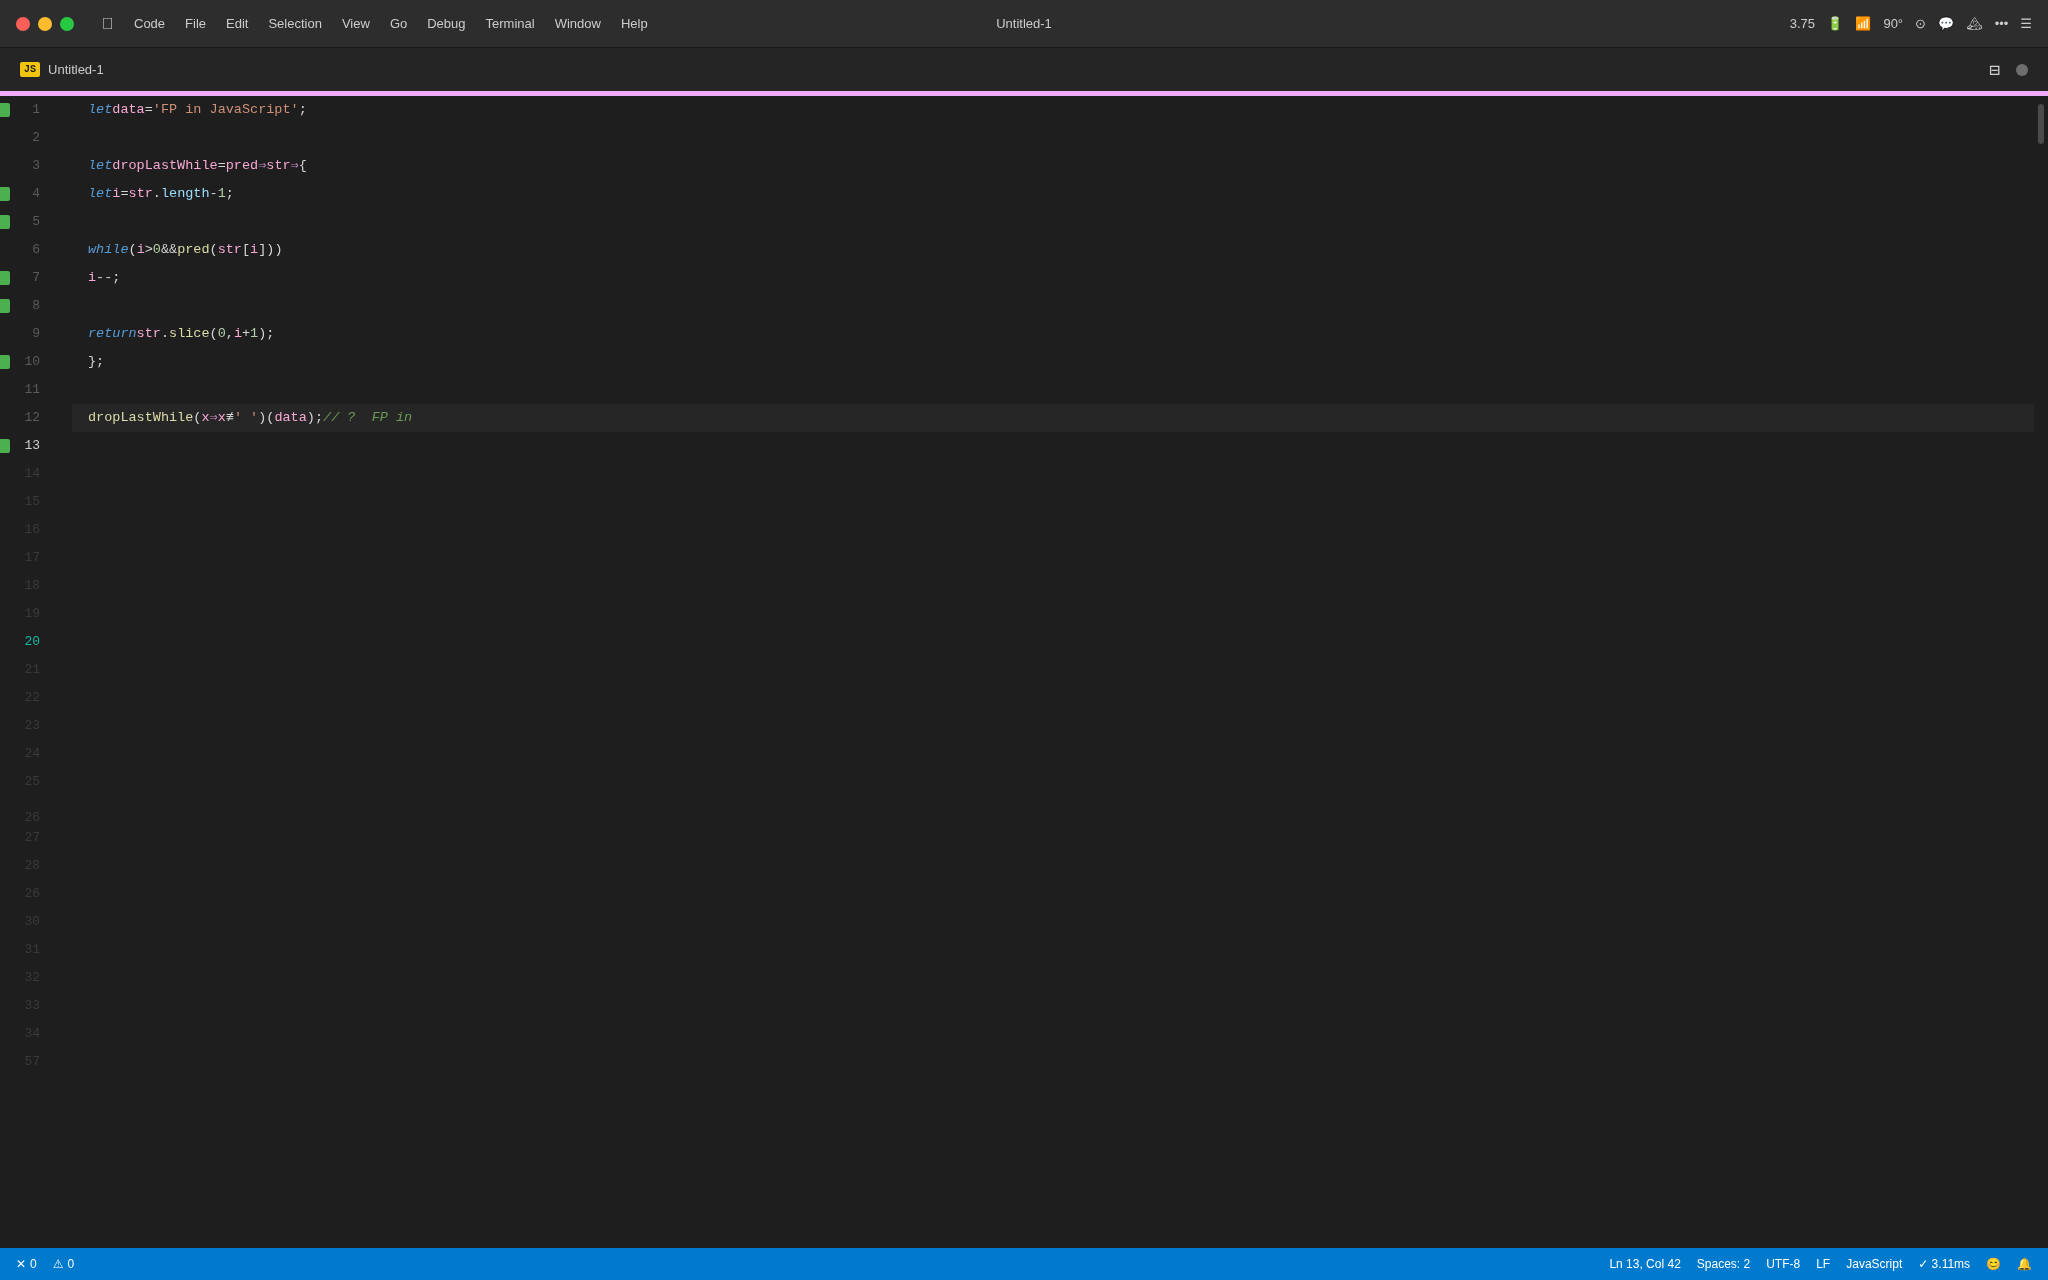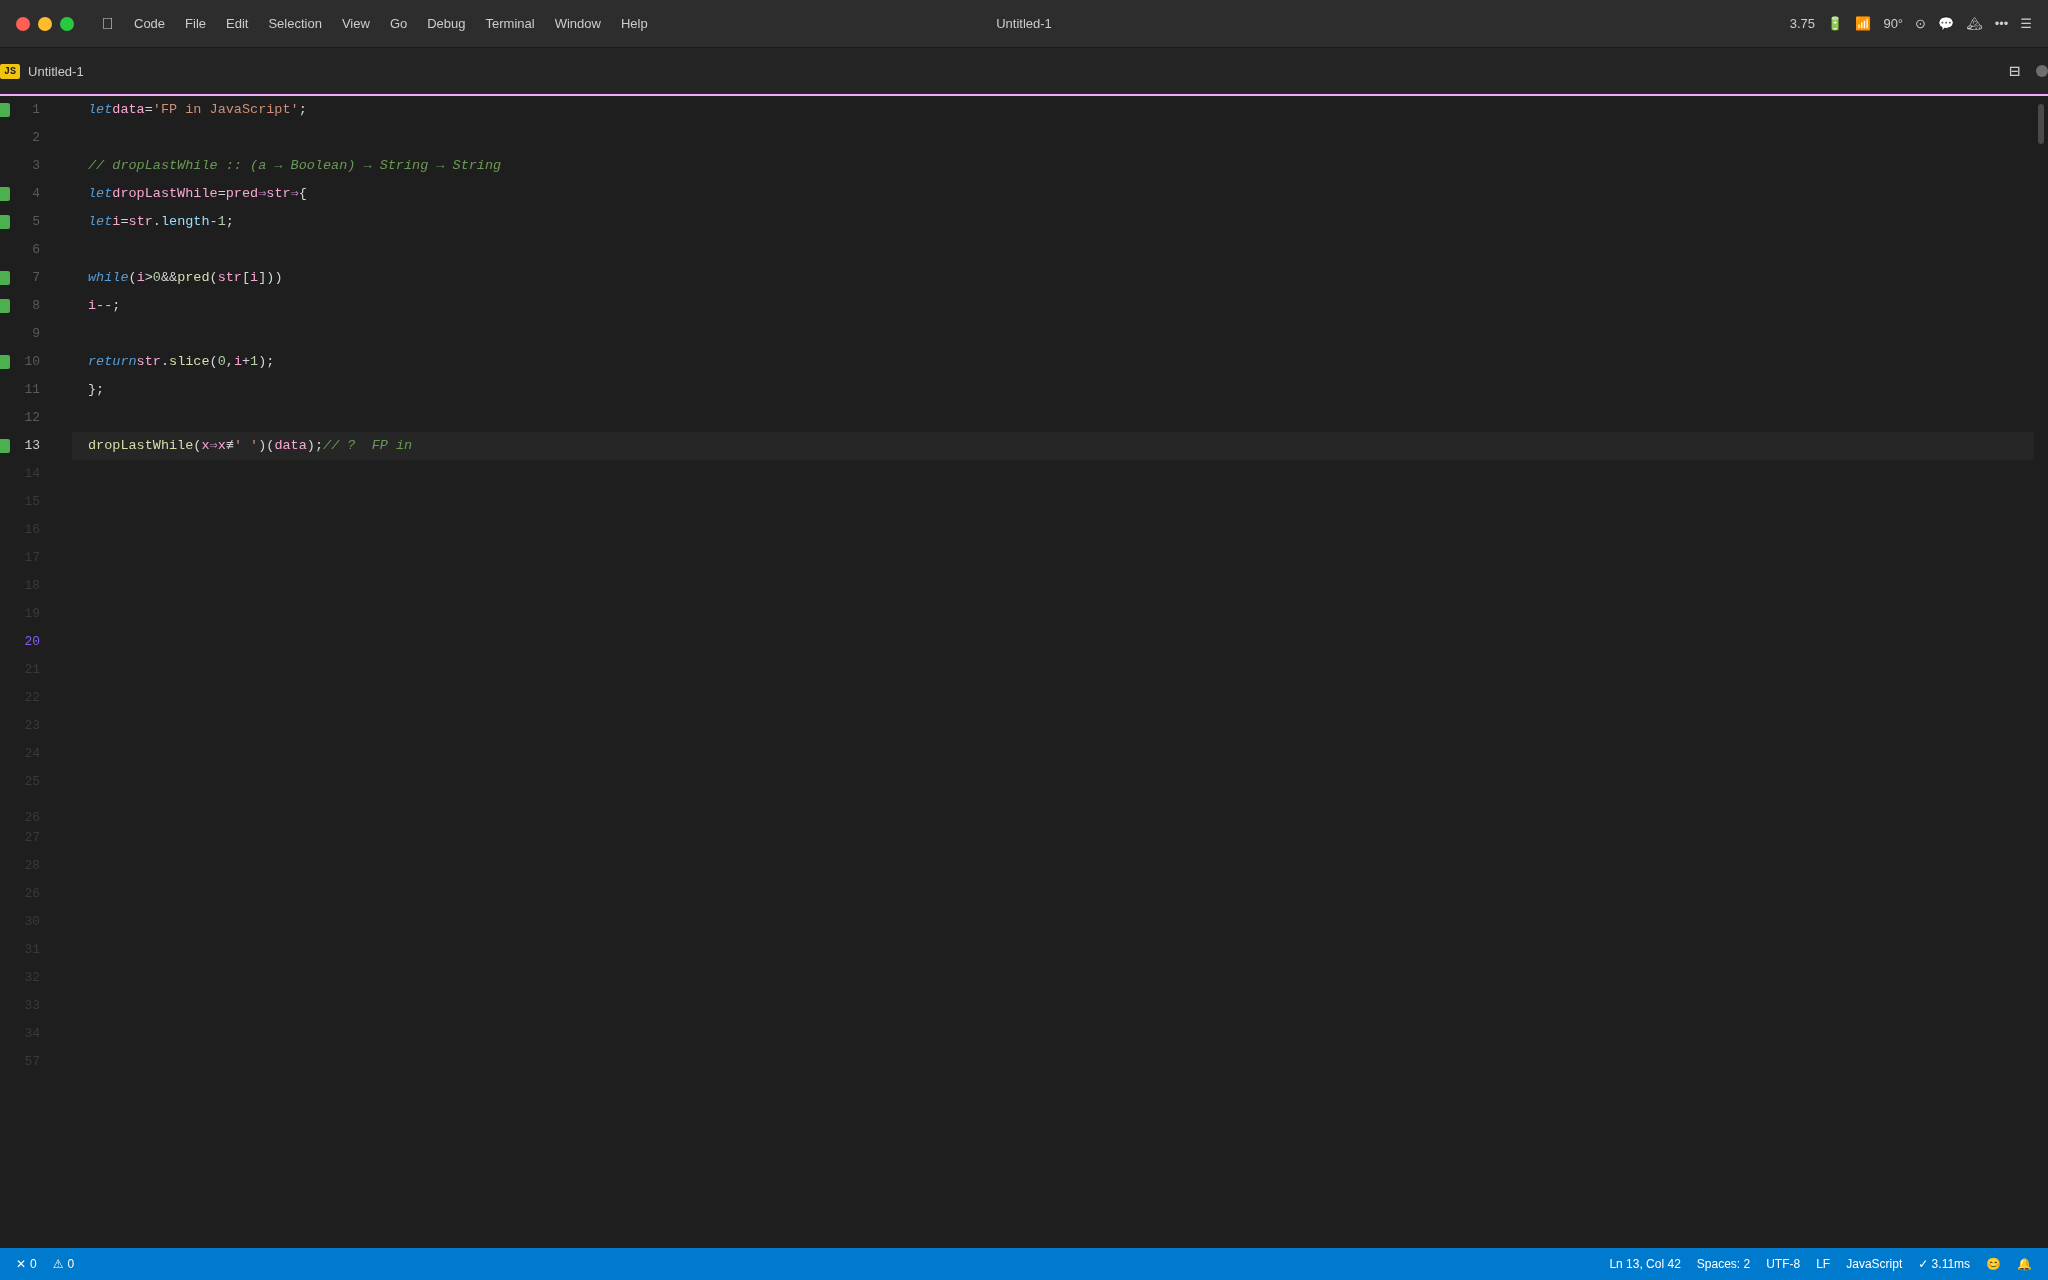--- a/index.html
+++ b/index.html
@@ -75,22 +75,22 @@
       font-size: 13px;
       font-family: -apple-system, BlinkMacSystemFont, sans-serif;
     }
 
     
     .editor-header {
       background: #252526;
       height: 48px;
       display: flex;
       align-items: center;
-      padding: 0 0;
-      border-bottom: 2px solid #f0abfc;
+      padding: 0 20px;
+      border-bottom: 5px solid #f0abfc;
       justify-content: space-between;
     }
     .tab-area {
       display: flex;
       align-items: center;
       gap: 8px;
     }
     .tab-icon {
       background: #f1c40f;
       color: #1e1e1e;
@@ -343,21 +343,21 @@
       <div class="line-number">
         <span style="color: rgb(58, 58, 58);">17</span>
       </div>
       <div class="line-number">
         <span style="color: rgb(58, 58, 58);">18</span>
       </div>
       <div class="line-number">
         <span style="color: rgb(58, 58, 58);">19</span>
       </div>
       <div class="line-number">
-        <span style="color: #8b5cf6;">20</span>
+        <span style="color: #14b8a6;">20</span>
       </div>
       <div class="line-number">
         <span style="color: rgb(58, 58, 58);">21</span>
       </div>
       <div class="line-number">
         <span style="color: rgb(58, 58, 58);">22</span>
       </div>
       <div class="line-number">
         <span style="color: rgb(58, 58, 58);">23</span>
       </div>
@@ -395,21 +395,20 @@
         <span style="color: rgb(58, 58, 58);">34</span>
       </div>
       <div class="line-number">
         <span style="color: rgb(58, 58, 58);">57</span>
       </div>
     </div>
 
   <div class="code-area" id="code-area-container">
       <div class="code-line"><span class="kw">let</span> <span class="var-name">data</span> <span class="op">=</span> <span class="str">'FP in JavaScript'</span><span class="punc">;</span></div>
       <div class="code-line"></div>
-      <div class="code-line"><span class="cm">// dropLastWhile :: (a → Boolean) → String → String</span></div>
       <div class="code-line"><span class="kw">let</span> <span class="var-name">dropLastWhile</span> <span class="op">=</span> <span class="var-name">pred</span> <span class="arrow">⇒</span> <span class="var-name">str</span> <span class="arrow">⇒</span> <span class="punc">{</span></div>
       <div class="code-line">  <span class="kw">let</span> <span class="var-name">i</span> <span class="op">=</span> <span class="var-name">str</span><span class="punc">.</span><span class="prop">length</span> <span class="op">-</span> <span class="num">1</span><span class="punc">;</span></div>
       <div class="code-line"></div>
       <div class="code-line">  <span class="kw">while</span><span class="punc">(</span><span class="var-name">i</span> <span class="op">&gt;</span> <span class="num">0</span> <span class="op">&amp;&amp;</span> <span class="fn">pred</span><span class="punc">(</span><span class="var-name">str</span><span class="punc">[</span><span class="var-name">i</span><span class="punc">]))</span></div>
       <div class="code-line">    <span class="var-name">i</span><span class="op">--</span><span class="punc">;</span></div>
       <div class="code-line"></div>
       <div class="code-line">  <span class="kw">return</span> <span class="var-name">str</span><span class="punc">.</span><span class="fn">slice</span><span class="punc">(</span><span class="num">0</span><span class="punc">,</span> <span class="var-name">i</span> <span class="op">+</span> <span class="num">1</span><span class="punc">);</span></div>
       <div class="code-line"><span class="punc">};</span></div>
       <div class="code-line"></div>
       <div class="code-line active-line"><span class="fn">dropLastWhile</span><span class="punc">(</span><span class="var-name">x</span> <span class="arrow">⇒</span> <span class="var-name">x</span> <span class="op">≢</span> <span class="str">' '</span><span class="punc">)(</span><span class="var-name">data</span><span class="punc">);</span> <span class="cm">// ?  FP in</span></div>

